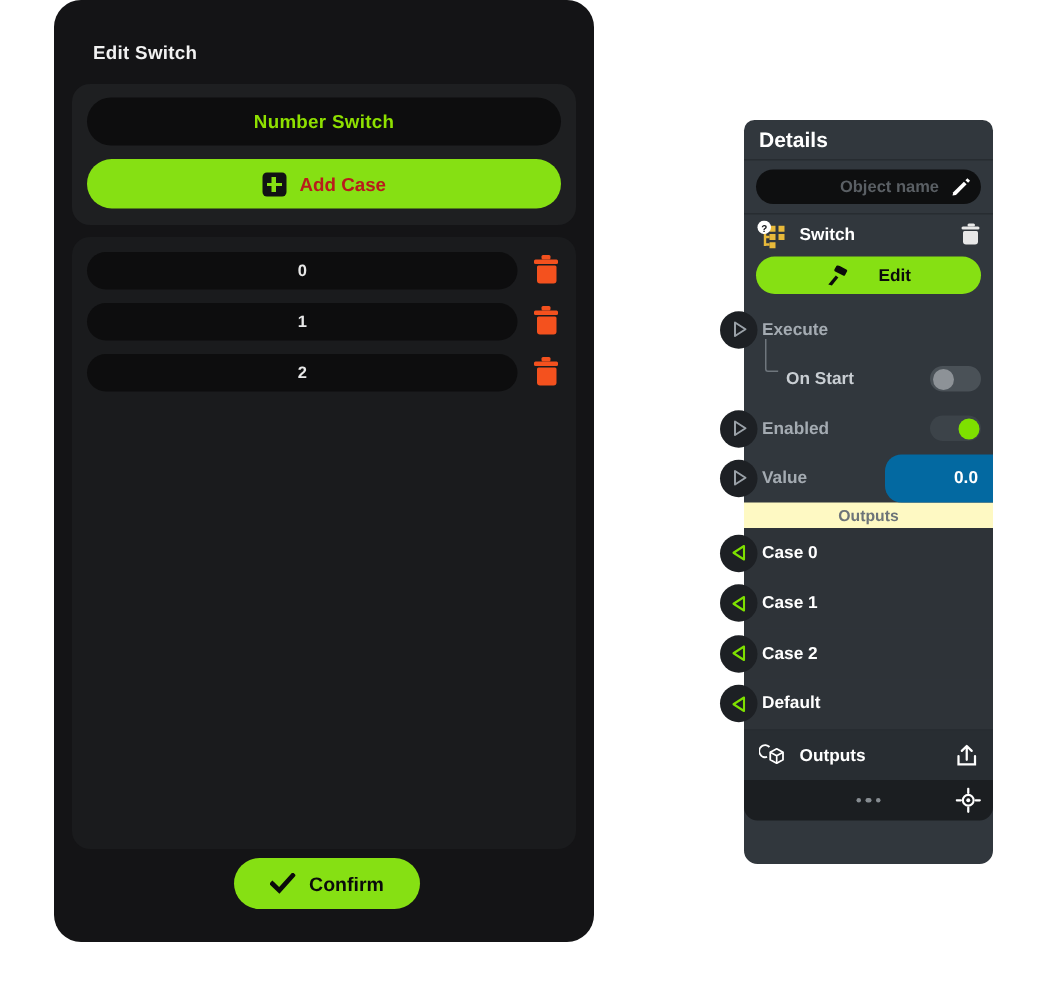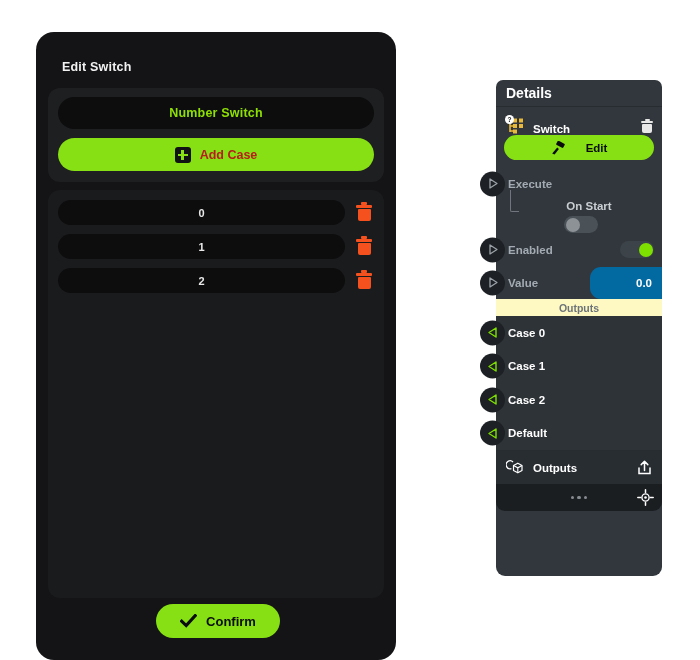--- a/index.html
+++ b/index.html
@@ -7,21 +7,21 @@
   html, body {
     width: 700px; height: 660px;
     background: #ffffff;
     font-family: "Liberation Sans", sans-serif;
     overflow: hidden;
   }
   .stage { position: relative; width: 700px; height: 660px; }
 
   
   .dialog {
-    position: absolute; left: 36px; top: 32px;
+    position: absolute; left: 36px; top: 0;
     width: 360px; height: 628px;
     background: #141416;
     border-radius: 18px;
     overflow: hidden;
   }
   .dialog-title {
     position: absolute; left: 26px; top: 28px;
     font-size: 12.5px; font-weight: bold; color: #f2f2f2;
     letter-spacing: .2px;
   }
@@ -134,21 +134,21 @@
   }
   .objname-field {
     flex: 1; height: 23px; background: #0e0f10; border-radius: 12px;
     display: flex; align-items: center; justify-content: flex-end;
     padding-right: 28px; position: relative; cursor: text;
   }
   .objname-field .ph { font-size: 11px; color: #5a5f64; font-weight: bold; }
   .pencil-icon { position: absolute; right: 6px; top: 4px; width: 15px; height: 15px; }
 
   .comp-row {
-    height: 28px; display: flex; align-items: flex-end; padding: 0 8px 0 8px;
+    height: 28px; display: flex; align-items: center; padding: 0 8px 0 8px;
     gap: 7px;
   }
   .sw-icon { width: 22px; height: 20px; flex: none; position: relative; }
   .comp-name { font-size: 11.5px; font-weight: bold; color: #ffffff; flex: 1; }
   .trash-w { width: 14px; height: 16px; position: relative; cursor: pointer; }
   .trash-w .l { position: absolute; left: 1px; top: 2px; width: 12px; height: 2.2px; background: #e8e8e8; border-radius: 1px; }
   .trash-w .l::after { content: ""; position: absolute; left: 3.5px; top: -1.8px; width: 5px; height: 2px; background: #e8e8e8; border-radius: 1px; }
   .trash-w .c { position: absolute; left: 2.3px; top: 5px; width: 9.4px; height: 9px; background: #e8e8e8; border-radius: 1px 1px 2px 2px; }
 
   .edit-wrap { padding: 0 8px 7px 8px; }
@@ -160,21 +160,21 @@
   .edit-btn .lbl { color: #0b0b0b; font-size: 11.5px; font-weight: bold; font-family: "Liberation Sans", sans-serif; }
   .roller-icon { width: 15px; height: 14px; flex: none; }
 
   .prop-row {
     position: relative; height: 33px; display: flex; align-items: center;
     padding: 0 8px 0 12px;
   }
   .prop-label { font-size: 11.5px; color: #a4abb2; font-weight: bold; flex: 1; }
   .prop-label.child { color: #c9ced3; }
 
-  .sub-row { position: relative; height: 33px; display: flex; align-items: center; padding: 0 8px 0 12px; flex-direction: column; }
+  .sub-row { position: relative; height: 33px; display: flex; align-items: center; padding: 0 8px 0 12px; }
   .tree-line {
     position: absolute; left: 14px; top: -10px; width: 9px; height: 22px;
     border-left: 1.6px solid #6f767d; border-bottom: 1.6px solid #6f767d;
     border-bottom-left-radius: 2px;
   }
   .sub-row .prop-label { padding-left: 16px; }
 
   
   .port {
     position: absolute; left: -16px; top: 50%; transform: translateY(-50%);
@@ -290,20 +290,29 @@
       </button>
     </div>
   </div>
 
   <div class="details">
 
     <div class="details-header">
       <span class="t">Details</span>
     </div>
 
+    <div class="objname-row">
+      <div class="objname-field">
+        <span class="ph">Object name</span>
+        <svg class="pencil-icon" viewBox="0 0 15 15">
+          <path d="M2.5 11.2 L9.6 4.1 L11.4 5.9 L4.3 13 L2 13.4 Z" fill="#ffffff"></path>
+          <path d="M10.6 3.1 L12 1.8 L13.7 3.5 L12.4 4.9 Z" fill="#ffffff"></path>
+        </svg>
+      </div>
+    </div>
 
     <div class="comp-row">
       <span class="sw-icon">
         <svg viewBox="0 0 22 20" width="22" height="20">
           <rect x="9" y="3.5" width="4" height="4" fill="#e8b93a"></rect>
           <rect x="15" y="3.5" width="4" height="4" fill="#e8b93a"></rect>
           <rect x="9" y="9" width="4" height="4" fill="#e8b93a"></rect>
           <rect x="15" y="9" width="4" height="4" fill="#e8b93a"></rect>
           <rect x="9" y="14.5" width="4" height="4" fill="#e8b93a"></rect>
           <path d="M6 6 L9 6 M6 11 L9 11 M6 16 L9 16 M6 5 L6 17" stroke="#e8b93a" stroke-width="1.6" fill="none"></path>

